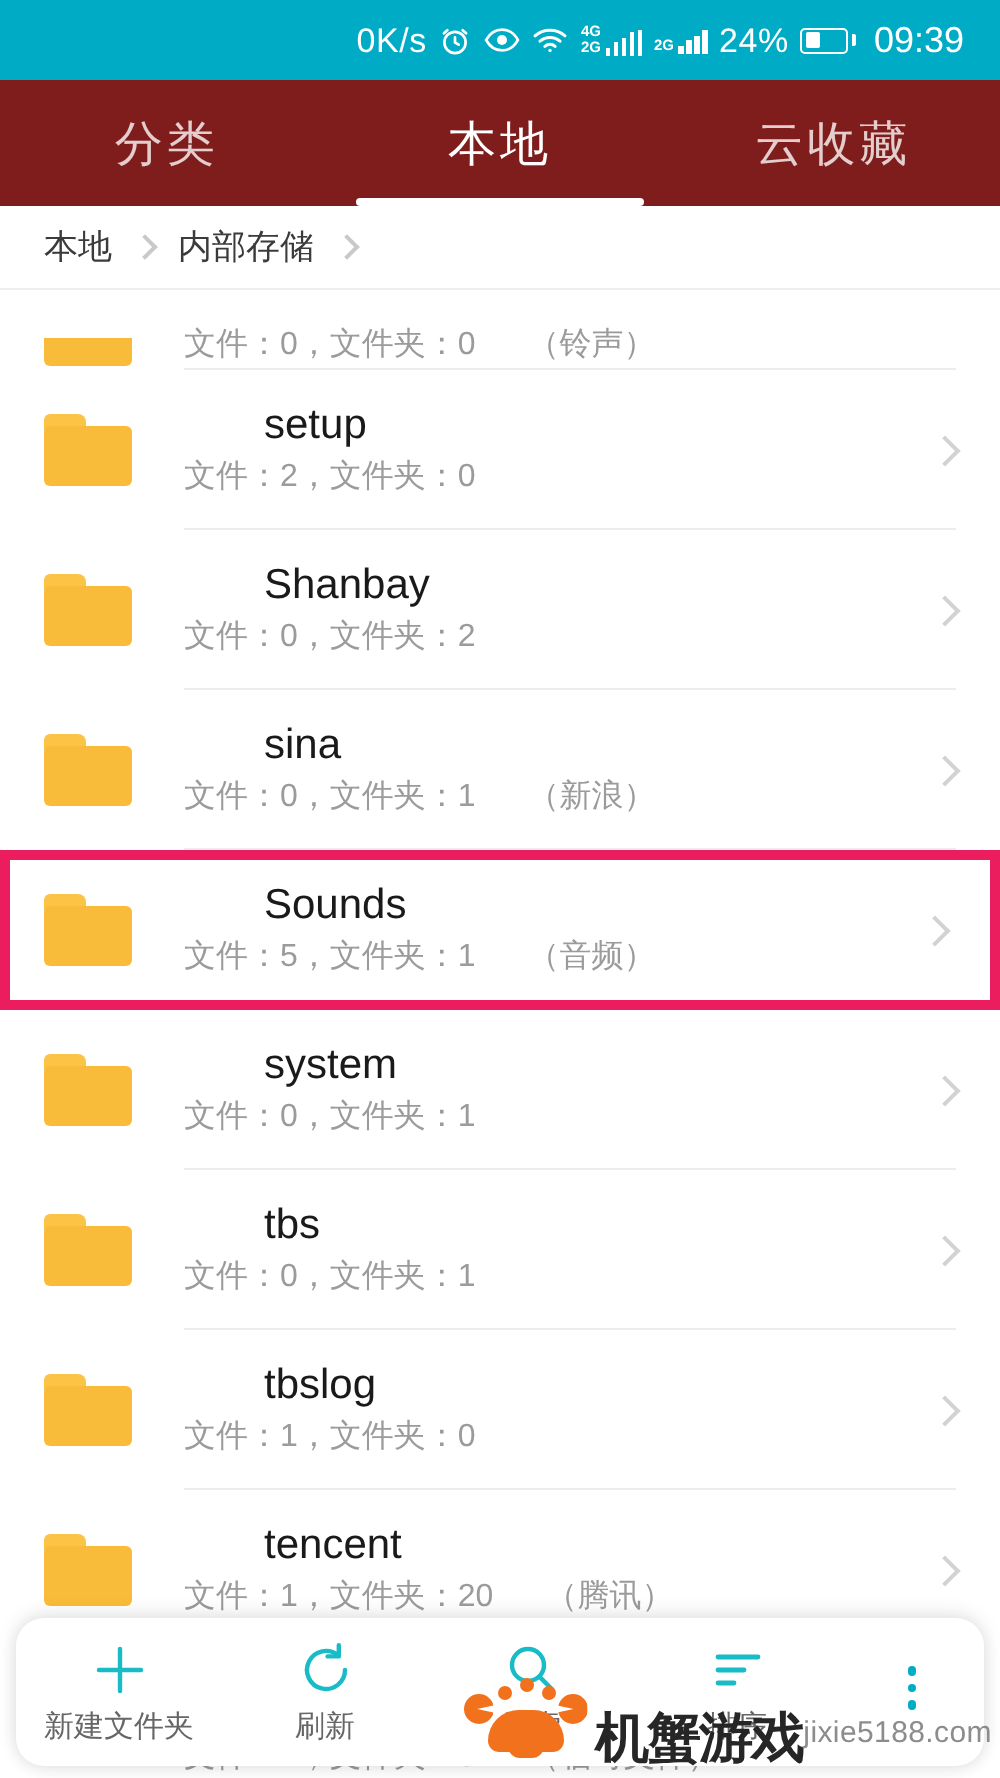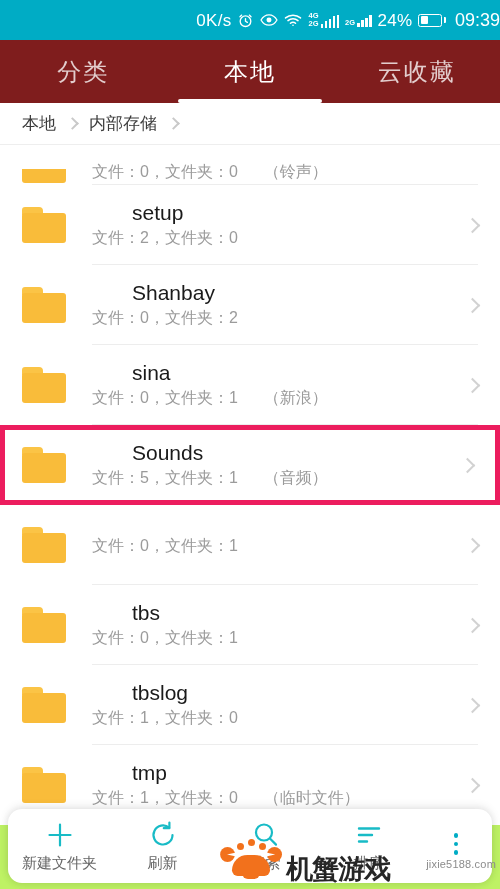--- a/index.html
+++ b/index.html
@@ -7,21 +7,21 @@
     width:500px; height:889px;
     font-family:"Liberation Sans","DejaVu Sans",sans-serif;
     background:#ffffff; overflow:hidden;
   }
   #screen{ position:relative; width:500px; height:889px; background:#fff; overflow:hidden; }
 
   
   .statusbar{
     height:40px; background:#00ACC5; color:#fff;
     display:flex; align-items:center; justify-content:flex-end;
-    padding:0 0 0 0; gap:6px;
+    padding:0 18px 0 0; gap:6px;
   }
   .sb-text{ font-size:17px; letter-spacing:.3px; line-height:1; }
   .sb-ico{ display:inline-flex; align-items:center; }
   .sb-ico svg{ display:block; }
   .bars{ display:flex; align-items:flex-end; gap:1.5px; height:13px; }
   .bars i{ display:block; width:2.5px; background:#fff; }
   .bars i:nth-child(1){height:4px}
   .bars i:nth-child(2){height:6.5px}
   .bars i:nth-child(3){height:9px}
   .bars i:nth-child(4){height:11.5px}
@@ -149,21 +149,21 @@
   .wm-crab .claw.r{ right:0; clip-path:polygon(100% 0,0 0,0 38%,54% 50%,0 62%,0 100%,100% 100%); }
   .wm-crab .dot{ position:absolute; width:7px;height:7px;background:#F2711C;border-radius:50%; }
   .wm-crab .dot.d1{ left:17px; top:4px; }
   .wm-crab .dot.d2{ left:28px; top:0px; }
   .wm-crab .dot.d3{ left:39px; top:4px; }
   .wm-text{ display:flex; flex-direction:row; align-items:flex-start;text-align:right; }
   .wm-cn{
     font-size:27px; font-weight:bold; color:#262626; line-height:1;
     letter-spacing:-1px;
   }
-  .wm-url{ font-size:11px; color:#8c8c8c; margin-top:2px; letter-spacing:.2px;margin-left:36px; }
+  .wm-url{ font-size:15px; color:#8c8c8c; margin-top:2px; letter-spacing:.2px; }
 </style>
 </head>
 <body>
 
 <div id="screen">
 
   <div class="statusbar">
     <span class="sb-text">0K/s</span>
 
     <span class="sb-ico">
@@ -325,20 +325,21 @@
       </div>
       <div class="chev"></div>
     </div>
 
     <div class="row">
       <div class="folder">
         <span class="tabtop"></span>
           <span class="body"></span>
       </div>
       <div class="rowtext">
+        <div class="rname">system</div>
         <div class="rmeta">
           <span>文件：0，文件夹：1</span>
           <span class="note"></span>
         </div>
       </div>
       <div class="chev"></div>
       <div class="sep"></div>
     </div>
 
     <div class="row">
@@ -366,20 +367,35 @@
         <div class="rname">tbslog</div>
         <div class="rmeta">
           <span>文件：1，文件夹：0</span>
           <span class="note"></span>
         </div>
       </div>
       <div class="chev"></div>
       <div class="sep"></div>
     </div>
 
+    <div class="row">
+      <div class="folder">
+        <span class="tabtop"></span>
+          <span class="body"></span>
+      </div>
+      <div class="rowtext">
+        <div class="rname">tencent</div>
+        <div class="rmeta">
+          <span>文件：1，文件夹：20</span>
+          <span class="note">（腾讯）</span>
+        </div>
+      </div>
+      <div class="chev"></div>
+      <div class="sep"></div>
+    </div>
 
     <div class="row clipped-bottom last">
       <div class="folder">
         <span class="tabtop"></span>
           <span class="body"></span>
       </div>
       <div class="rowtext">
         <div class="rname">tmp</div>
         <div class="rmeta">
           <span>文件：1，文件夹：0</span>

